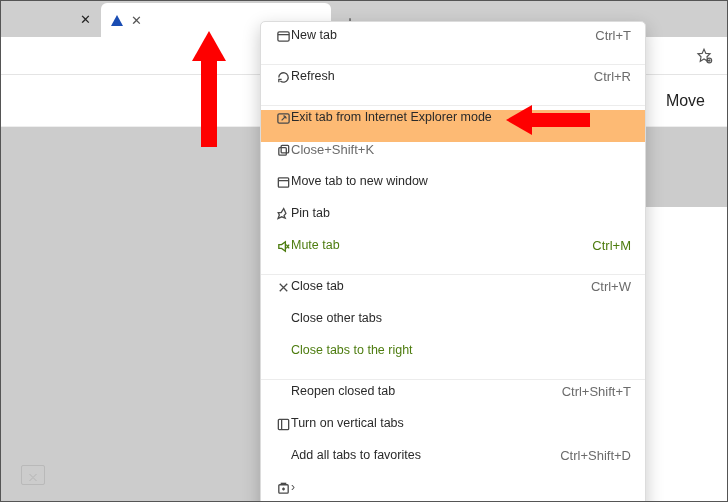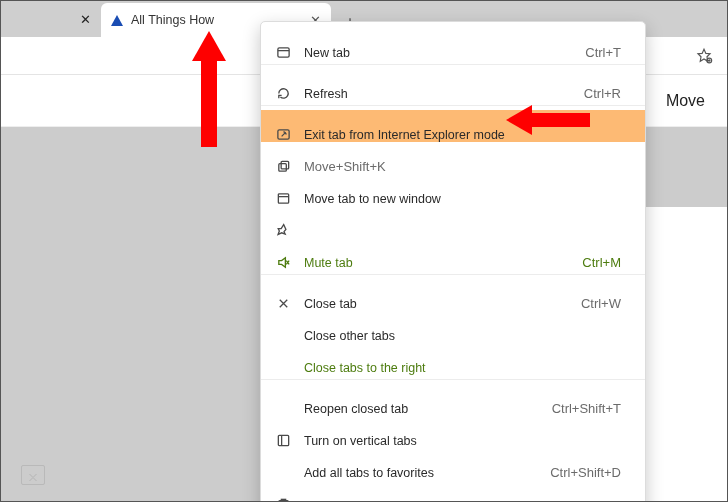--- a/index.html
+++ b/index.html
@@ -20,21 +20,21 @@
 .page { background: #fff; height: calc(100% - 74px); position: relative; }
 .page-bar { height: 52px; background: #fff; border-bottom: 1px solid #eee; display: flex; align-items: center; justify-content: flex-end; gap: 26px; padding-right: 22px; font-size: 16px; color: #222; }
 .page-body { background: #ccc; height: calc(100% - 52px); position: relative; }
 .article { position: absolute; right: 0; top: 80px; width: 260px; background: #fff; height: 320px; padding: 22px 0 22px 20px; }
 .article h1 { font-size: 32px; font-weight: 700; line-height: 1.35; color: #111; }
 .article p { font-size: 14.5px; color: #444; margin-top: 18px; }
 .img-ph { position: absolute; left: 20px; bottom: 16px; width: 24px; height: 20px; border: 1.5px solid #b9b9b9; border-radius: 2px; }
 .img-ph::after { content: ""; position: absolute; left: 3px; right: 3px; bottom: 3px; height: 7px; background: linear-gradient(45deg, transparent 45%, #b9b9b9 45% 55%, transparent 55%), linear-gradient(-45deg, transparent 45%, #b9b9b9 45% 55%, transparent 55%); opacity: .6; }
 
 .menu { position: absolute; top: 20px; left: 259px; width: 386px; background: #fff; border: 1px solid #dcdcdc; box-shadow: 0 6px 18px rgba(0,0,0,.22); border-radius: 5px; padding: 6px 0; z-index: 50; }
-.mi { display: flex; align-items: flex-end; height: 32px; padding: 0 24px 0 14px; font-size: 12.5px; color: #2a2a2a; position: relative; gap: 13px; }
+.mi { display: flex; align-items: flex-start; height: 32px; padding: 0 14px 0 14px; font-size: 12.5px; color: #2a2a2a; position: relative; }
 .mi .lbl { flex: 1; white-space: nowrap; }
 .mi .sc { color: #6b6b6b; font-size: 13px; }
 .mi.hover { background: #fdba74; }
 .mi.disabled .lbl, .mi.disabled .sc, .mi.disabled .ic { color: #4d7c0f; }
 .sep { height: 1px; background: #ececec; margin: 4px 0; }
 .ic { width: 16px; height: 16px; display: flex; align-items: center; justify-content: center; color: #4a4a4a; flex: 0 0 16px; }
 .ic svg { width: 15px; height: 15px; stroke: currentColor; fill: none; stroke-width: 1.4; }
 .noic { width: 16px; flex: 0 0 16px; }
 .chev { color: #555; font-size: 12px; }
 
@@ -48,21 +48,20 @@
 </style>
 </head>
 <body>
 
 <div class="tabstrip">
   <div class="prev-tab-close">
       <span class="x">✕</span>
     </div>
   <div class="tab">
     <span class="favicon"></span>
-    <span class="title">All Things How</span>
     <span class="x">✕</span>
   </div>
   <div class="newtab">＋</div>
 </div>
 
 <div class="toolbar">
   <span class="fav-icon">
     <svg viewBox="0 0 24 24" fill="none" stroke="#555" stroke-width="1.6">
         <path d="M12 3l2.5 5.5L20 9l-4 4 1 6-5-3-5 3 1-6-4-4 5.5-.5z"></path>
         <circle cx="19" cy="18" r="3.2"></circle>
@@ -121,37 +120,38 @@
       </span>
     <span class="lbl">Exit tab from Internet Explorer mode</span>
   </div>
   <div class="mi">
     <span class="ic">
         <svg viewBox="0 0 16 16">
           <rect x="3" y="5" width="8" height="8" rx="1"></rect>
           <rect x="5.5" y="2.5" width="8" height="8" rx="1"></rect>
         </svg>
       </span>
-    <span class="sc">Move+Shift+K</span>
+    <span class="sc">Close+Shift+K</span>
   </div>
   <div class="mi">
     <span class="ic">
         <svg viewBox="0 0 16 16">
           <rect x="2.5" y="3" width="11" height="10" rx="1"></rect>
           <path d="M2.5 6h11"></path>
         </svg>
       </span>
     <span class="lbl">Move tab to new window</span>
   </div>
   <div class="mi">
     <span class="ic">
         <svg viewBox="0 0 16 16">
           <path d="M6 2l4 4-1 3 2 2-4 0-3 3 0-4-2-2 3-1z" transform="rotate(20 8 8)"></path>
         </svg>
       </span>
+    <span class="lbl">Pin tab</span>
   </div>
   <div class="mi disabled">
     <span class="ic">
         <svg viewBox="0 0 16 16">
           <path d="M3 6v4h3l4 3V3L6 6z"></path>
           <path d="M11 6l3 4M14 6l-3 4"></path>
         </svg>
       </span>
     <span class="lbl">Mute tab</span>
     <span class="sc">Ctrl+M</span>

